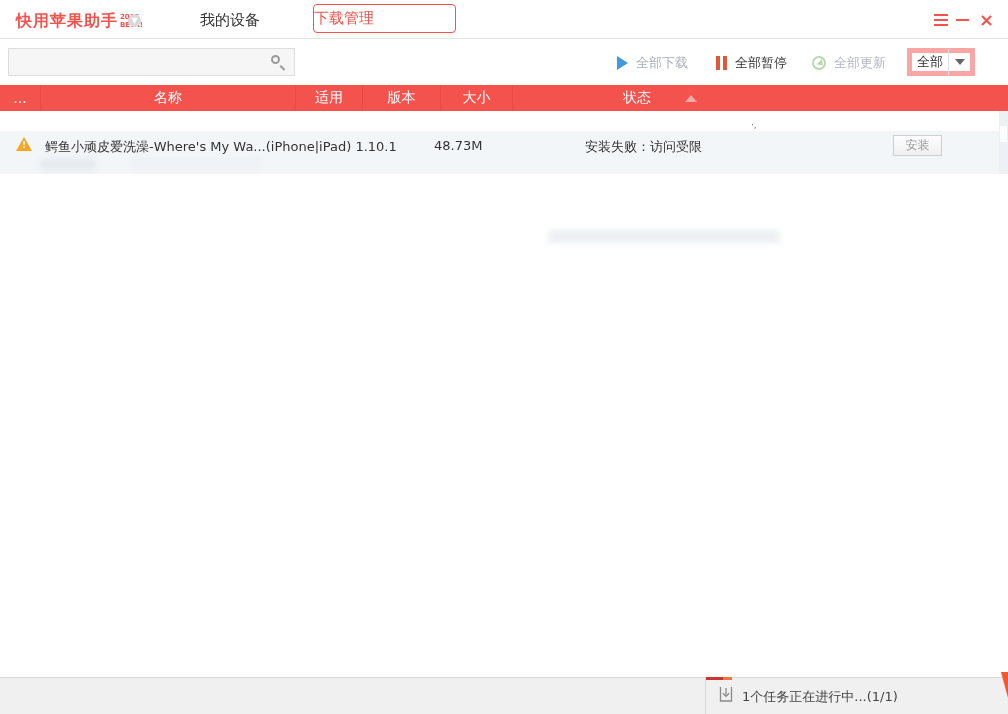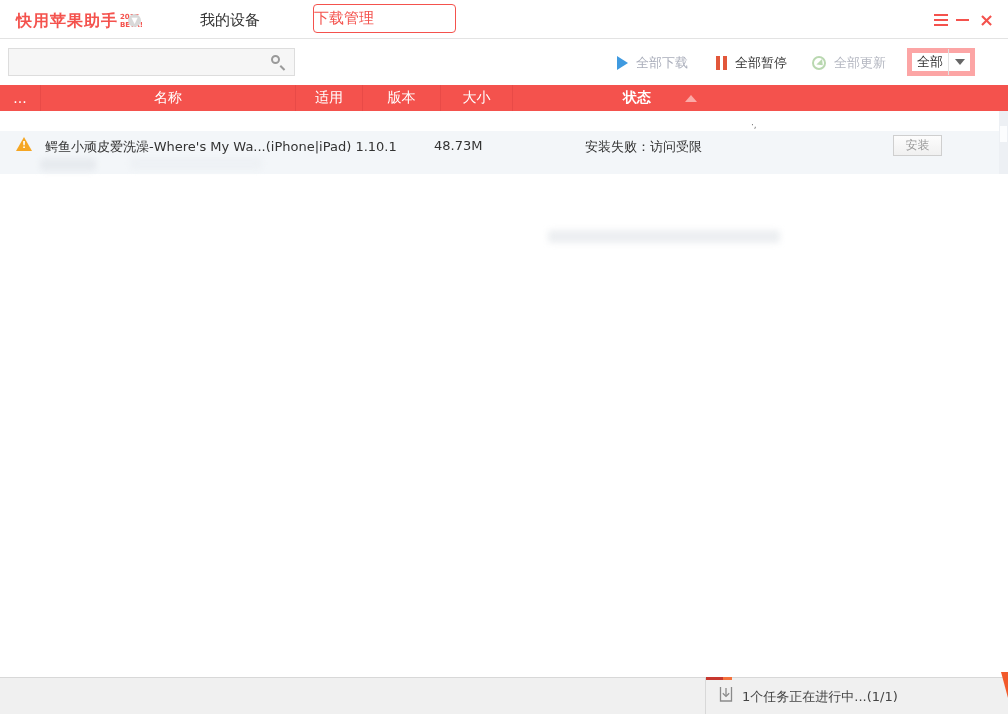--- a/index.html
+++ b/index.html
@@ -45,21 +45,21 @@
   .filter-dd { position:absolute; left:907px; top:8px; width:68px; height:28px; background:#fff; border:5px solid #fca5a5; display:flex; align-items:center; cursor:pointer; }
   .filter-value { flex:1; text-align:center; font-size:13px; color:#333; }
   .filter-arrow-zone { width:22px; height:26px; border-left:1px solid #e2e2e2; display:flex; align-items:center; justify-content:center; }
   .caret-down { width:0; height:0; border-left:5px solid transparent; border-right:5px solid transparent; border-top:6px solid #666; }
 
   
   .thead { position:absolute; left:0; top:85px; width:1008px; height:26px; background:#f4524d; display:flex; color:#fff; font-size:14px; }
   .th { display:flex; align-items:center; justify-content:center; height:26px; border-left:1px solid #e84a47; }
   .th:first-child { border-left:none; }
   .th-more { width:40px; } .th-name { width:255px; } .th-appl { width:67px; }
-  .th-ver { width:78px; } .th-size { width:72px; } .th-status { width:295px;font-weight:bold; } .th-op { width:201px; }
+  .th-ver { width:78px; } .th-size { width:72px; } .th-status { width:295px; } .th-op { width:201px; }
   .sort-asc { width:0; height:0; border-left:6px solid transparent; border-right:6px solid transparent; border-bottom:7px solid #fbaaa7; margin-left:34px; }
 
   
   .band { position:absolute; left:0; top:111px; width:999px; height:20px; background:#fff; }
   .smudge { position:absolute; border-radius:4px; filter:blur(3px); }
   .smudge-a { left:548px; top:119px; width:232px; height:13px; background:#dde1e6; opacity:.55; }
   .tinymark { position:absolute; left:751px; top:120px; font-size:9px; color:#777; filter:none; }
   .row { position:absolute; left:0; top:131px; width:999px; height:43px; background:#f3f6f9; font-size:13px; color:#333; }
   .warn-icon { position:absolute; left:16px; top:6px; width:0; height:0; border-left:8px solid transparent; border-right:8px solid transparent; border-bottom:14px solid #f5a623; }
   .warn-icon:after { content:"!"; position:absolute; left:-2px; top:3px; color:#fff; font-size:9px; font-weight:bold; }

